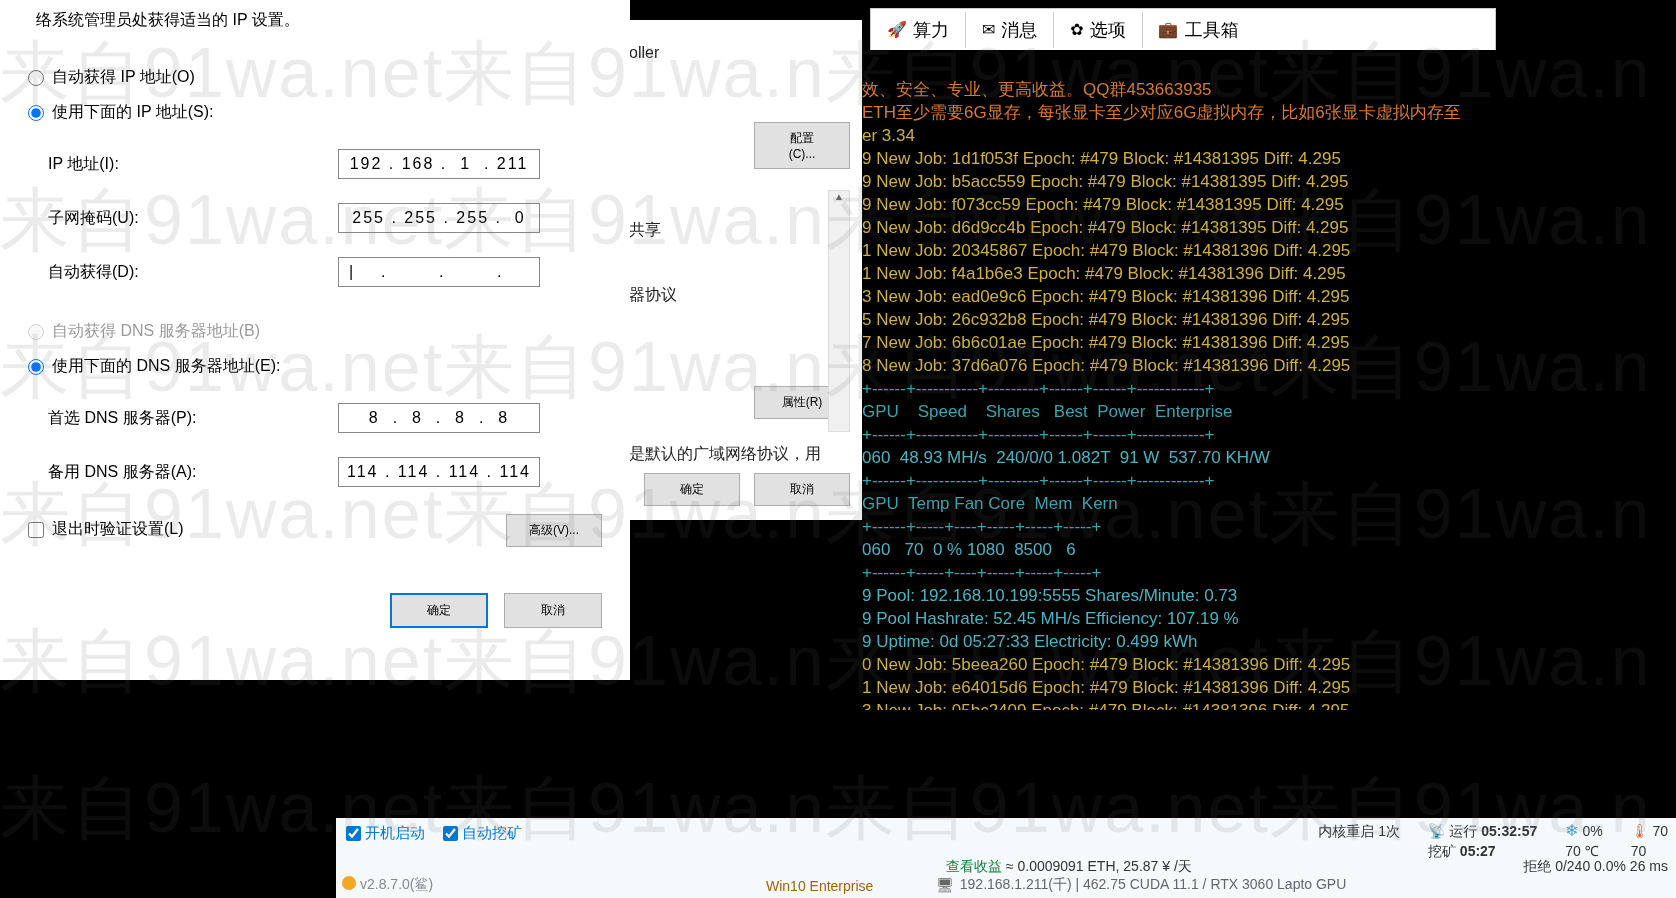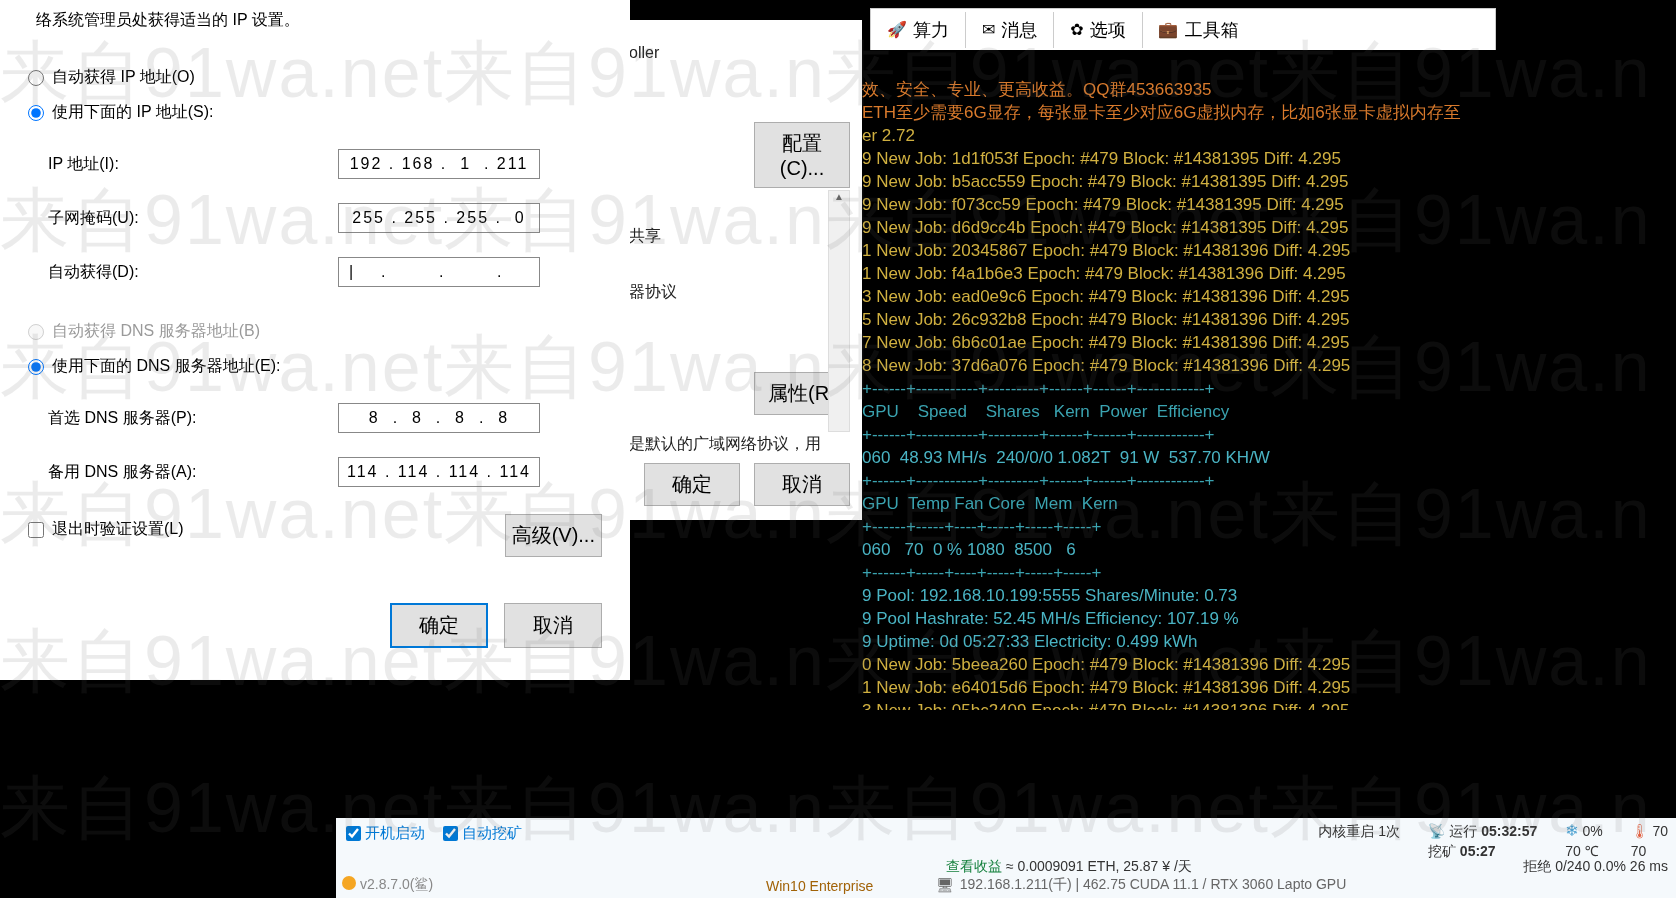--- a/index.html
+++ b/index.html
@@ -15,21 +15,21 @@
   .radio-row { display: flex; align-items: center; gap: 8px; margin-bottom: 14px; font-size: 16px; }
   .radio-row input[type="radio"] { width: 16px; height: 16px; }
   .radio-row.disabled { color: #9a9a9a; }
   .field-row { display: flex; align-items: center; margin: 12px 0 12px 20px; font-size: 16px; }
   .field-row label { flex: 0 0 290px; }
   .ip-input { width: 202px; height: 30px; border: 1px solid #888; text-align: center; letter-spacing: 2px; font-size: 16px; padding: 2px 6px; }
   .ip-input.empty { text-align: left; padding-left: 10px; }
   .checkbox-row { display: flex; align-items: center; gap: 8px; margin-top: 20px; font-size: 16px; }
   .checkbox-row input[type="checkbox"] { width: 16px; height: 16px; }
   .adv-row { display: flex; justify-content: flex-end; margin-top: -26px; }
-  .btn { background: #e1e1e1; border: 1px solid #adadad; padding: 7px 6px; font-size: 20px; cursor: pointer; }
+  .btn { background: #e1e1e1; border: 1px solid #adadad; padding: 7px 22px; font-size: 12px; cursor: pointer; }
   .btn.primary { border: 2px solid #0078d7; }
   .dlg-buttons { display: flex; justify-content: flex-end; gap: 16px; margin-top: 46px; }
   .dlg-buttons .btn { width: 98px; text-align: center; }
 
   
   .net-dialog { position: absolute; left: 616px; top: 20px; width: 246px; height: 500px; background: #fff; z-index: 2; border-left: 1px solid #ddd; padding: 24px 12px 14px 12px; display: flex; flex-direction: column; font-size: 16px; color: #222; }
   .net-dialog .nd-text { margin-bottom: 8px; }
   .net-dialog .nd-btn-row { display: flex; justify-content: flex-end; }
   .net-dialog .nd-buttons { margin-top: auto; display: flex; justify-content: flex-end; gap: 14px; }
   .net-dialog .btn { width: 96px; text-align: center; }
@@ -102,33 +102,33 @@
   <div class="divider"></div>
   <div class="tab">
       <span class="ico">💼</span>
       <span>工具箱</span>
     </div>
 </div>
 
 <div class="console">
 <span class="c-red">效、安全、专业、更高收益。QQ群453663935</span>
 <span class="c-red">ETH至少需要6G显存，每张显卡至少对应6G虚拟内存，比如6张显卡虚拟内存至</span>
-<span class="c-yellow">er 2.72</span>
+<span class="c-yellow">er 3.34</span>
 <span class="c-yellow">9 New Job: 1d1f053f Epoch: #479 Block: #14381395 Diff: 4.295</span>
 <span class="c-yellow">9 New Job: b5acc559 Epoch: #479 Block: #14381395 Diff: 4.295</span>
 <span class="c-yellow">9 New Job: f073cc59 Epoch: #479 Block: #14381395 Diff: 4.295</span>
 <span class="c-yellow">9 New Job: d6d9cc4b Epoch: #479 Block: #14381395 Diff: 4.295</span>
 <span class="c-yellow">1 New Job: 20345867 Epoch: #479 Block: #14381396 Diff: 4.295</span>
 <span class="c-yellow">1 New Job: f4a1b6e3 Epoch: #479 Block: #14381396 Diff: 4.295</span>
 <span class="c-yellow">3 New Job: ead0e9c6 Epoch: #479 Block: #14381396 Diff: 4.295</span>
 <span class="c-yellow">5 New Job: 26c932b8 Epoch: #479 Block: #14381396 Diff: 4.295</span>
 <span class="c-yellow">7 New Job: 6b6c01ae Epoch: #479 Block: #14381396 Diff: 4.295</span>
 <span class="c-yellow">8 New Job: 37d6a076 Epoch: #479 Block: #14381396 Diff: 4.295</span>
 <span class="c-teal">+------+-----------+---------+------+------+------------+</span>
-<span class="c-teal">GPU    Speed    Shares   Kern  Power  Efficiency</span>
+<span class="c-teal">GPU    Speed    Shares   Best  Power  Enterprise</span>
 <span class="c-teal">+------+-----------+---------+------+------+------------+</span>
 <span class="c-cyan">060  48.93 MH/s  240/0/0 1.082T  91 W  537.70 KH/W</span>
 <span class="c-teal">+------+-----------+---------+------+------+------------+</span>
 <span class="c-teal">GPU  Temp Fan Core  Mem  Kern</span>
 <span class="c-teal">+------+-----+----+-----+-----+-----+</span>
 <span class="c-cyan">060   70  0 % 1080  8500   6</span>
 <span class="c-teal">+------+-----+----+-----+-----+-----+</span>
 <span class="c-cyan">9 Pool: 192.168.10.199:5555 Shares/Minute: 0.73</span>
 <span class="c-cyan">9 Pool Hashrate: 52.45 MH/s Efficiency: 107.19 %</span>
 <span class="c-cyan">9 Uptime: 0d 05:27:33 Electricity: 0.499 kWh</span>

